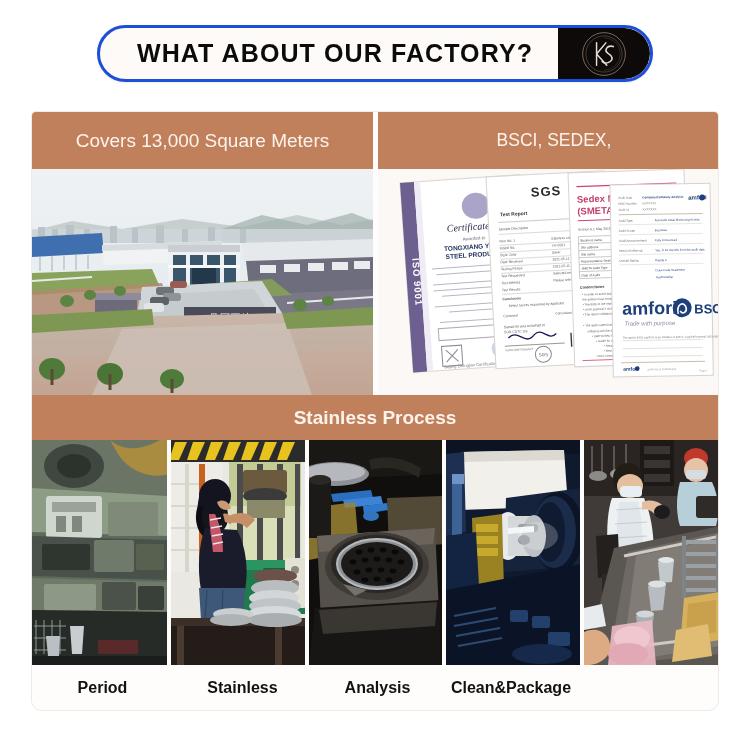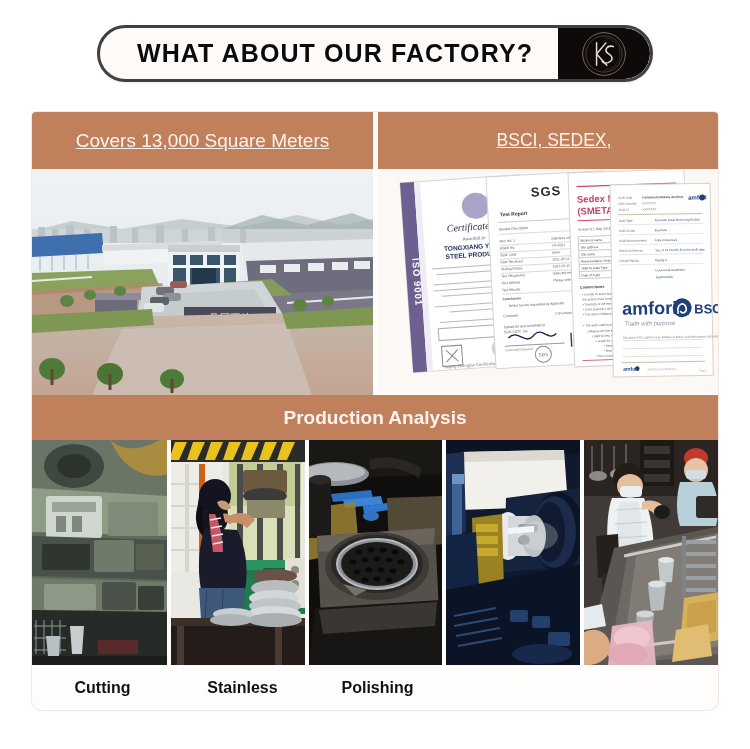--- a/index.html
+++ b/index.html
@@ -12,21 +12,21 @@
   .page { position: relative; width: 750px; height: 749px; background: #fff; }
 
   
   .title-wrap {
     position: absolute; left: 97px; top: 25px;
     width: 556px; height: 57px;
   }
   .title-pill {
     position: relative;
     width: 100%; height: 100%;
-    border: 3px solid #404040;
+    border: 3px solid #1d4ed8;
     border-radius: 29px;
     background: #fdfaf7;
     display: flex; align-items: center;
     overflow: hidden;
     box-shadow: 0 1px 2px rgba(0,0,0,.08);
   }
   .title-text {
     flex: 1;
     text-align: center;
     font-size: 25px;
@@ -69,21 +69,20 @@
   .panel-left  { width: 341px; }
   .panel-gap   { width: 5px; background:#fffdfb; }
   .panel-right { width: 340px; }
 
   .panel-head {
     height: 57px;
     display: flex; align-items: center; justify-content: center;
     color: #fdf3ec;
     text-align: center;
     line-height: 1.12;
-    text-decoration: underline;
   }
   .panel-head.one  { font-size: 19px; }
   .panel-head.two  { font-size: 17.5px; padding-left: 12px; }
 
   .panel-body { height: 226px; position: relative; overflow: hidden; }
 
   
   .aerial { position:absolute; inset:0; background:#f7f9fb; }
 
   
@@ -459,21 +458,21 @@
                 <circle cx="24" cy="184" r="2.4" fill="#1f3f7a"></circle>
                 <text x="34" y="186" font-size="2.6" fill="#999">amfori BSCI Audit Report</text>
                 <text x="86" y="188" font-size="2.6" fill="#999">Page 1</text>
               </g>
             </svg>
           </div>
         </div>
       </div>
     </div>
 
-    <div class="prod-band band">Production Analysis</div>
+    <div class="prod-band band">Stainless Process</div>
 
     <div class="process-row">
 
       <div class="proc-cell" style="width:137px">
         <svg width="137" height="225" viewBox="0 0 137 225" preserveAspectRatio="none">
           <rect width="137" height="225" fill="#5d6b5c"></rect>
           <path d="M0 0 L137 0 L137 60 L0 52 Z" fill="#6a7565"></path>
           <ellipse cx="42" cy="26" rx="30" ry="22" fill="#3e4740"></ellipse>
           <ellipse cx="42" cy="26" rx="17" ry="12" fill="#2b332c"></ellipse>
           <path d="M78 0 C92 12 110 10 128 0 L137 0 L137 34 C118 40 96 30 86 14 Z" fill="#a98c3f"></path>
@@ -772,19 +771,20 @@
           <ellipse cx="48" cy="198" rx="18" ry="12" fill="#f0c6cf"></ellipse>
           <ellipse cx="44" cy="214" rx="20" ry="11" fill="#e3a8b6"></ellipse>
 
           <path d="M0 192 C12 186 24 192 26 204 C28 216 16 225 4 225 L0 225 Z" fill="#dcab83"></path>
           <path d="M0 168 L18 164 L22 186 L0 190 Z" fill="#e7ebee"></path>
         </svg>
       </div>
     </div>
 
     <div class="captions">
-      <div class="cap" style="width:141px">Cutting</div>
+      <div class="cap" style="width:141px">Period</div>
       <div class="cap" style="width:139px">Stainless</div>
-      <div class="cap" style="width:131px">Polishing</div>
+      <div class="cap" style="width:131px">Analysis</div>
+      <div class="cap" style="width:136px">Clean&amp;Package</div>
     </div>
 
   </div>
 </div>
 
 </body></html>

